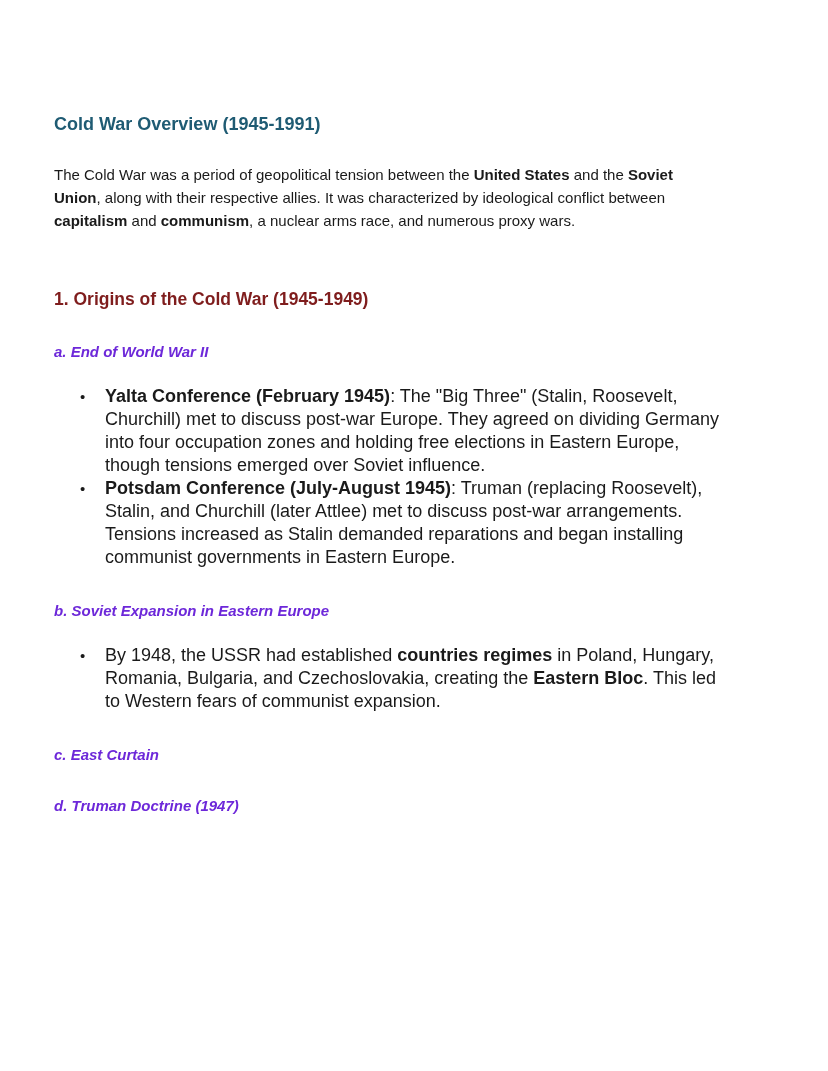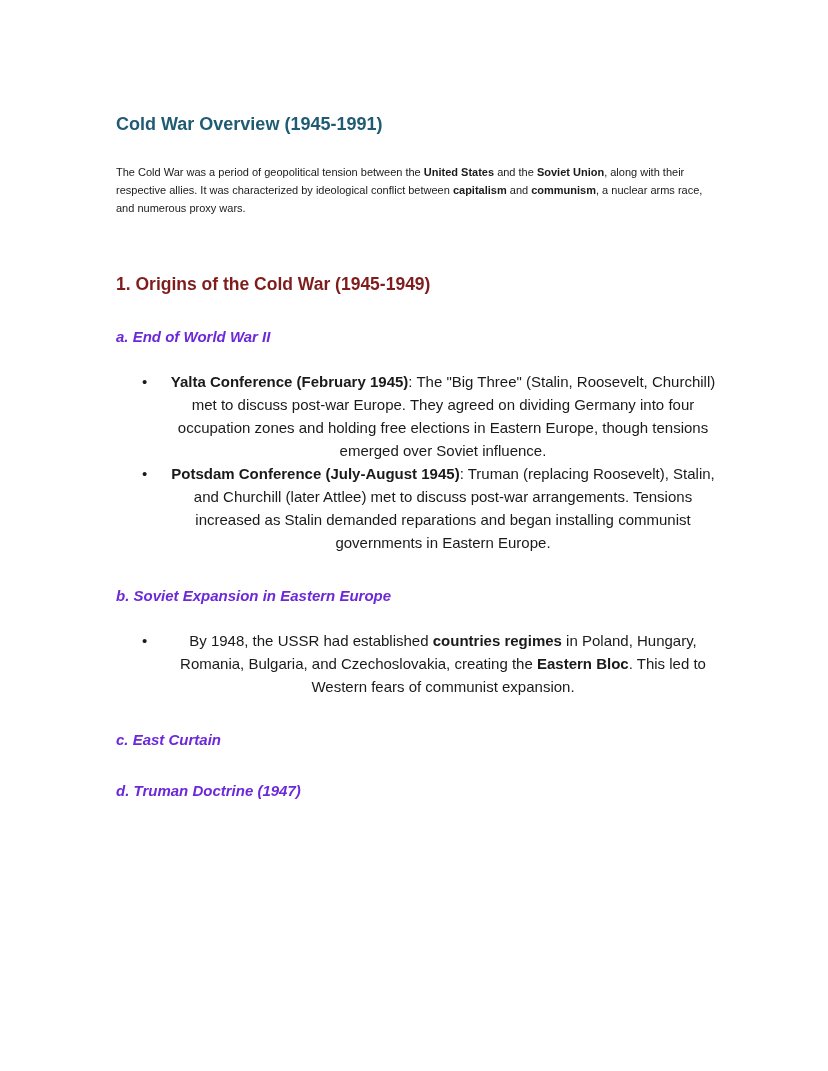--- a/index.html
+++ b/index.html
@@ -8,33 +8,33 @@
     width: 828px;
     min-height: 1071px;
     font-family: "Liberation Sans", "DejaVu Sans", sans-serif;
     color: #1a1a1a;
     -webkit-font-smoothing: antialiased;
   }
   .page {
     width: 828px;
     min-height: 1071px;
     background: #ffffff;
-    padding: 113px 109px 80px 116px;
+    padding: 113px 109px 80px 54px;
     border-radius: 17px;
   }
   .doc-title {
     color: #1f5b73;
     font-size: 18px;
     font-weight: 700;
     line-height: 1.25;
     margin: 0 0 27px 0;
   }
   .para {
-    font-size: 11px;
-    line-height: 18px;
+    font-size: 15px;
+    line-height: 23px;
     color: #1a1a1a;
   }
   .para strong, .bullet strong { font-weight: 700; color: #1a1a1a; }
   .section-heading {
     color: #7f1d1d;
     font-size: 17.5px;
     font-weight: 700;
     line-height: 1.2;
     margin: 57px 0 0 0;
   }
@@ -47,23 +47,22 @@
     margin: 33px 0 0 0;
   }
   ul.bullets {
     list-style: none;
     margin: 24px 0 0 0;
     padding: 0;
   }
   li.bullet {
     position: relative;
     padding-left: 51px;
-    font-size: 15px;
+    font-size: 18px;
     line-height: 23px;
-    text-align: center;
   }
   li.bullet::before {
     content: "\2022";
     position: absolute;
     left: 26px;
     top: 0;
     font-size: 15px;
     line-height: 23px;
     color: #1a1a1a;
   }

